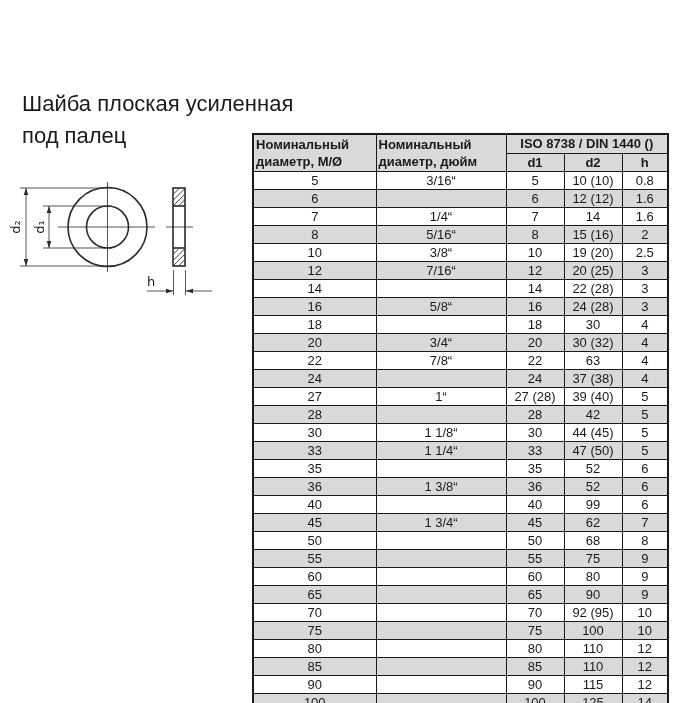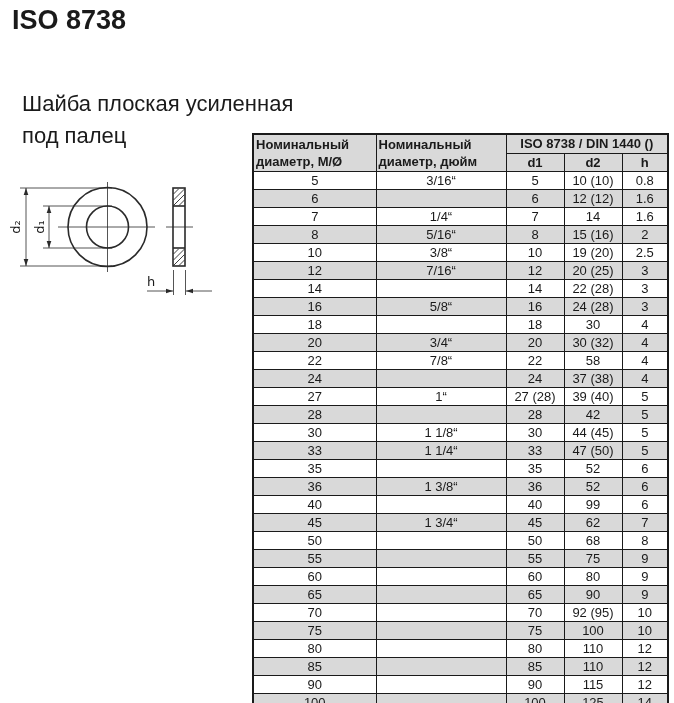--- a/index.html
+++ b/index.html
@@ -87,21 +87,20 @@
   svg text {
     font-family: "DejaVu Sans", "Liberation Sans", sans-serif;
     font-size: 13px;
     fill: #1a1a1a;
   }
 </style>
 </head>
 <body>
 
 <div class="standards">
-  <div class="std-line">ISO 8738</div>
 </div>
 
 <div class="subtitle">
   <div class="sub-line">Шайба плоская усиленная</div>
   <div class="sub-line">под палец</div>
 </div>
 
 <div class="drawing-wrap">
   <svg width="220" height="130" viewBox="0 0 220 130">
 
@@ -258,21 +257,21 @@
         <td>20</td>
         <td>3/4“</td>
         <td>20</td>
         <td>30 (32)</td>
         <td>4</td>
       </tr>
       <tr>
         <td>22</td>
         <td>7/8“</td>
         <td>22</td>
-        <td>58</td>
+        <td>63</td>
         <td>4</td>
       </tr>
       <tr>
         <td>24</td>
         <td></td>
         <td>24</td>
         <td>37 (38)</td>
         <td>4</td>
       </tr>
       <tr>

